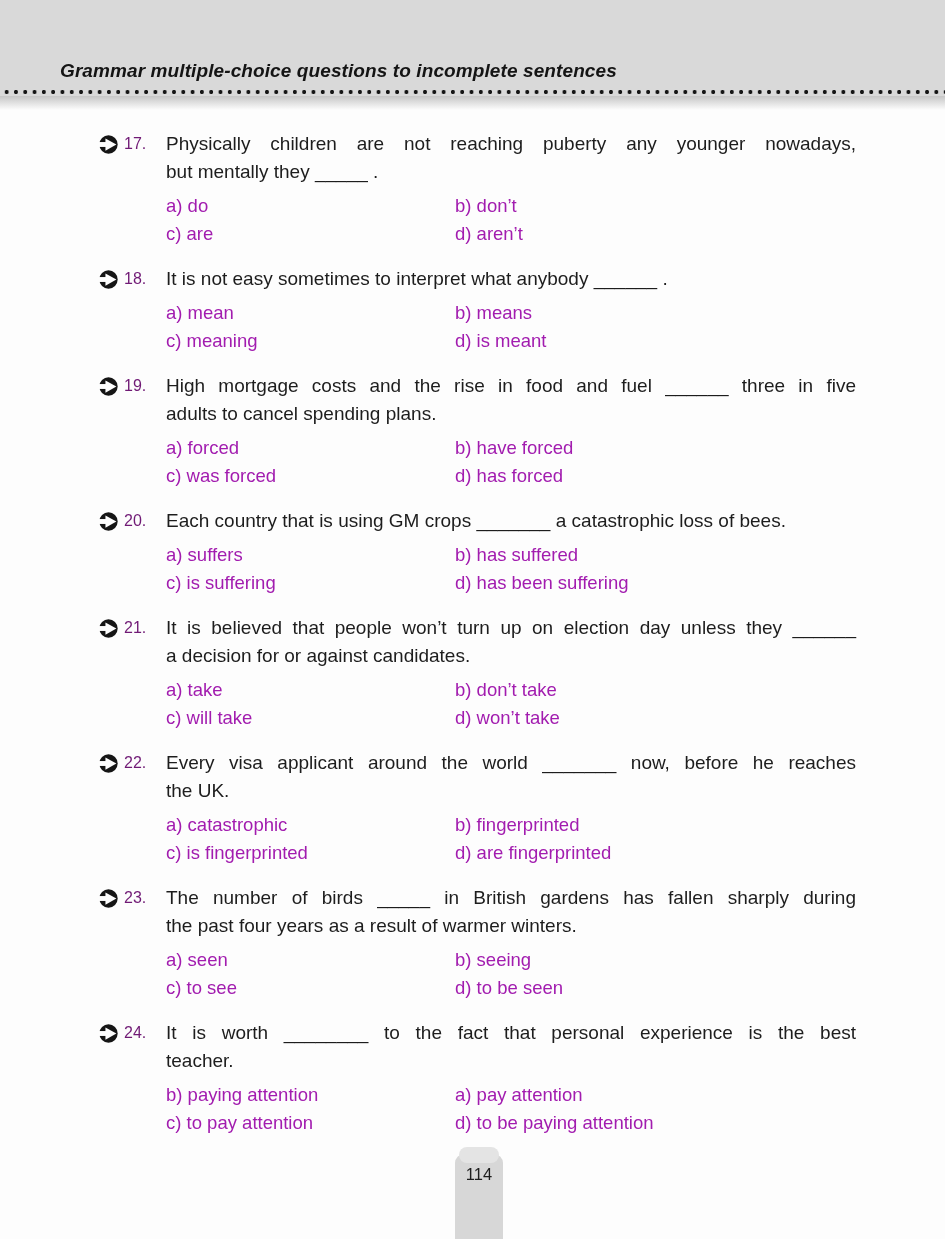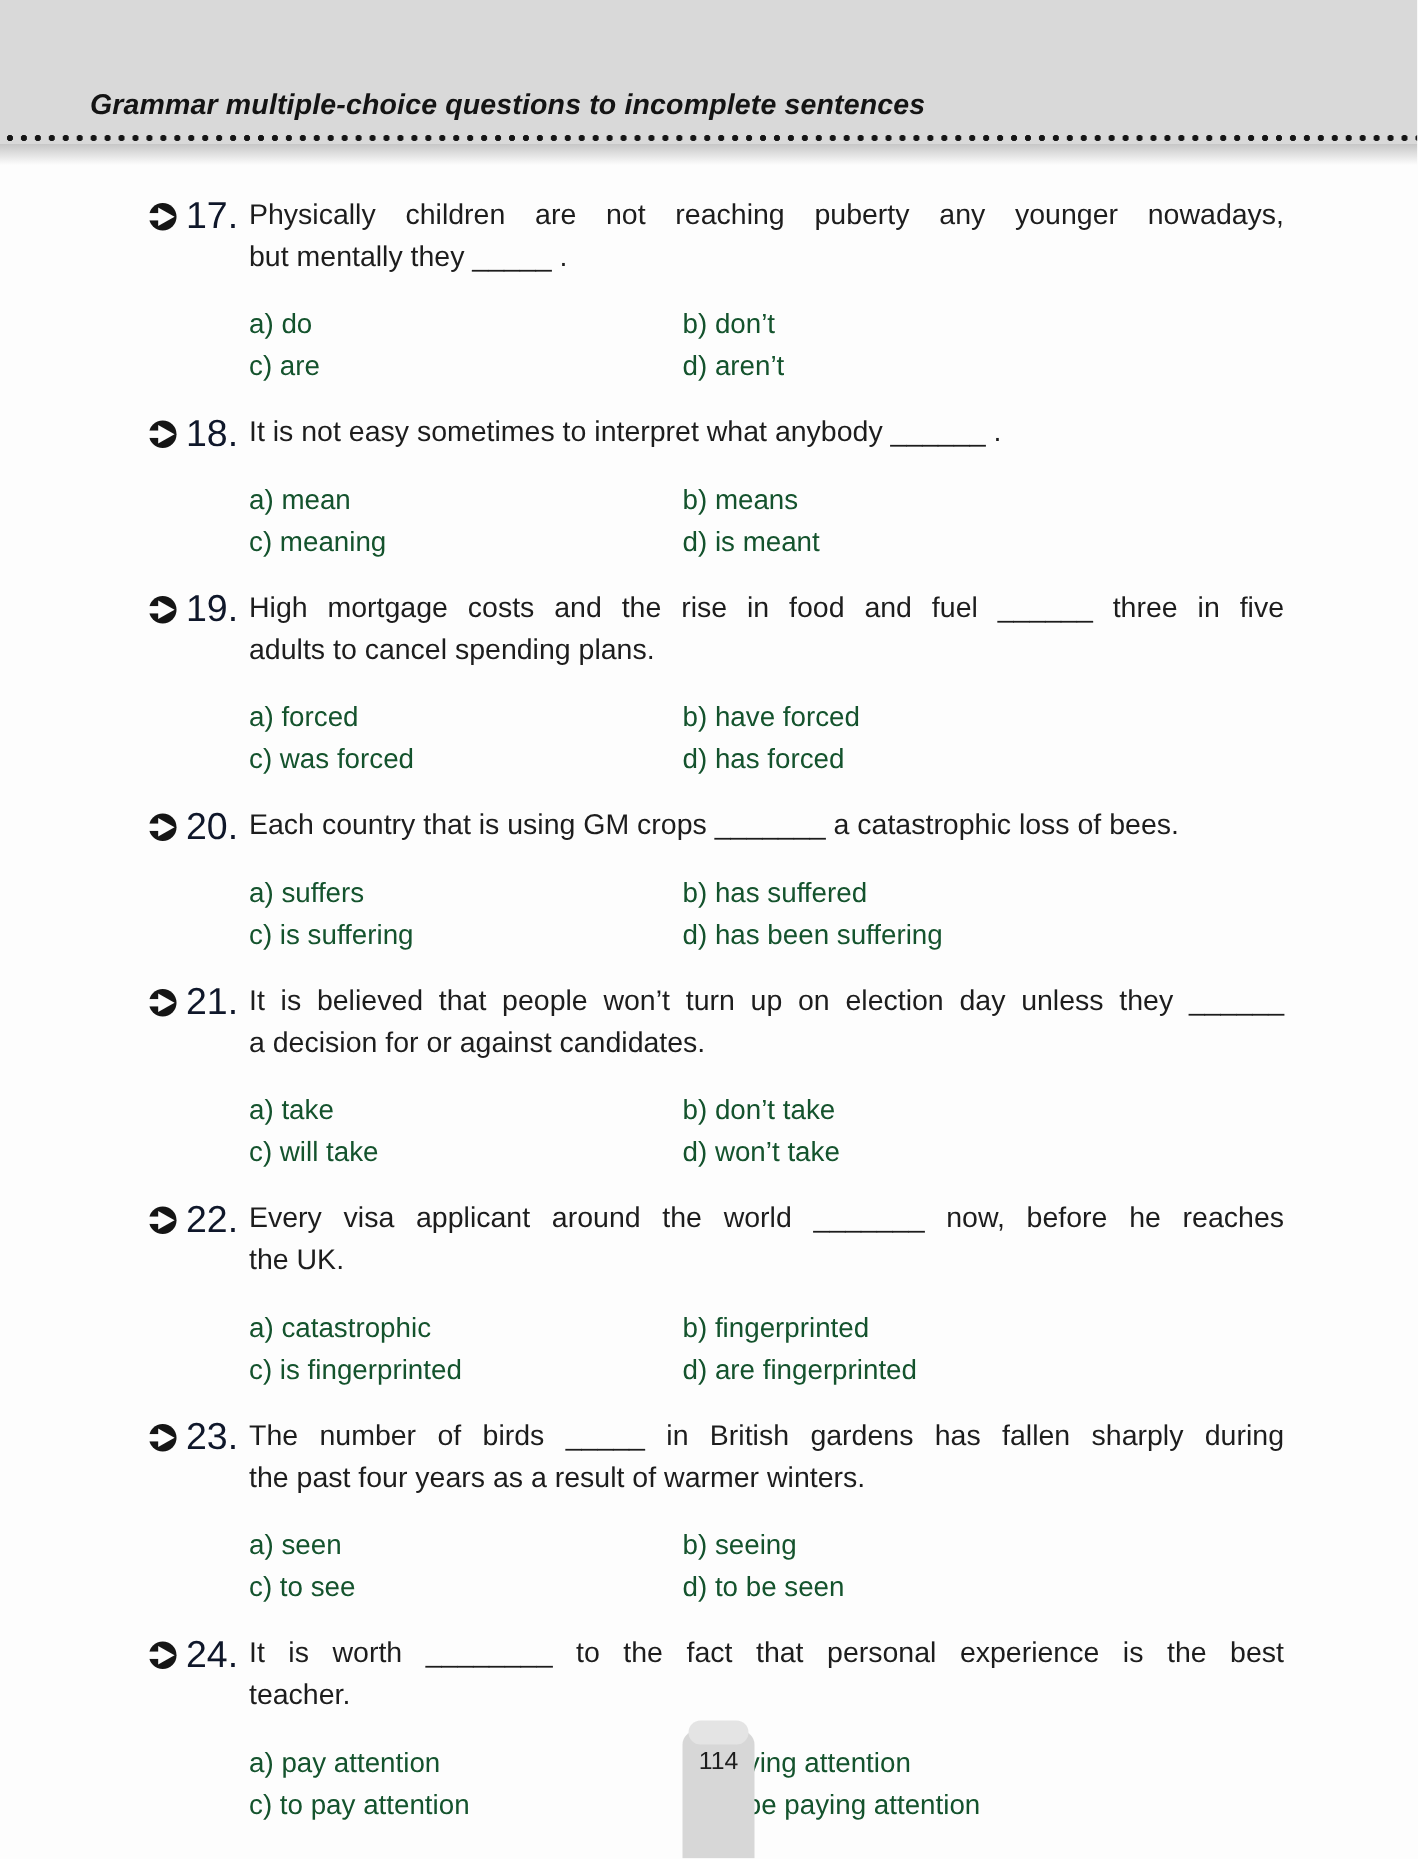--- a/index.html
+++ b/index.html
@@ -54,36 +54,36 @@
   .bullet {
     flex: 0 0 22px;
     height: 28px;
     display: flex;
     align-items: center;
     margin-right: 4px;
   }
   .bullet svg { display: block; }
   .qnum {
     flex: 0 0 42px;
-    font-size: 25px;
+    font-size: 16px;
     line-height: 28px;
-    color: #0f172a;
+    color: #701a75;
   }
   .qbody { flex: 1 1 auto; min-width: 0; }
   .qtext { font-size: 19px; color: #1d1d1d; }
   .qline { display: block; line-height: 28px; }
   .qline.stretch { text-align: justify; text-align-last: justify; }
   .qline:empty { display: none; }
   .opts {
-    margin-top: 16px;
+    margin-top: 6px;
     display: grid;
     grid-template-columns: 289px auto;
     font-size: 18.5px;
     line-height: 28px;
-    color: #14532d;
+    color: #a21caf;
   }
 
   
   .page-tab {
     position: absolute;
     left: 455px;
     top: 1154px;
     width: 48px;
     height: 85px;
     background: #d7d7d7;
@@ -292,22 +292,22 @@
           <polygon points="8.5,5 21,12 8.5,19" fill="#fdfdfd"></polygon>
         </svg>
       </span>
       <span class="qnum">24.</span>
       <div class="qbody">
         <div class="qtext">
           <span class="qline stretch">It is worth ________ to the fact that personal experience is the best</span>
           <span class="qline">teacher.</span>
         </div>
         <div class="opts">
+          <span>b) paying attention</span>
           <span>a) pay attention</span>
-          <span>b) paying attention</span>
           <span>c) to pay attention</span>
           <span>d) to be paying attention</span>
         </div>
       </div>
     </div>
 
   </div>
 
   <div class="page-tab">
     <span class="page-number">114</span>

